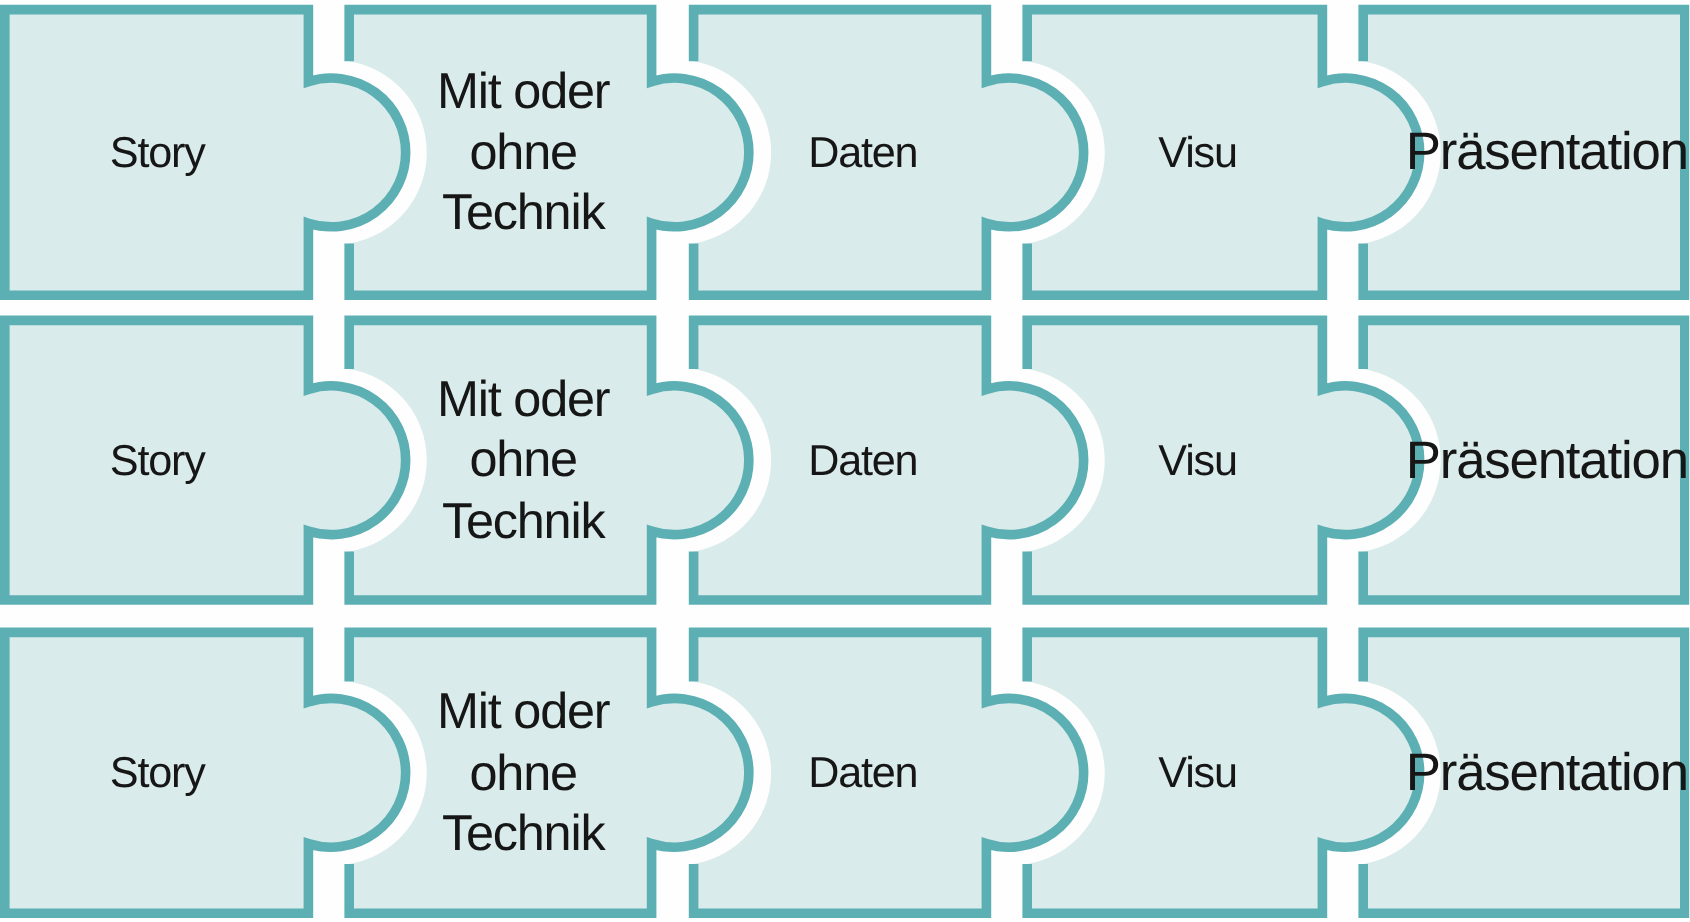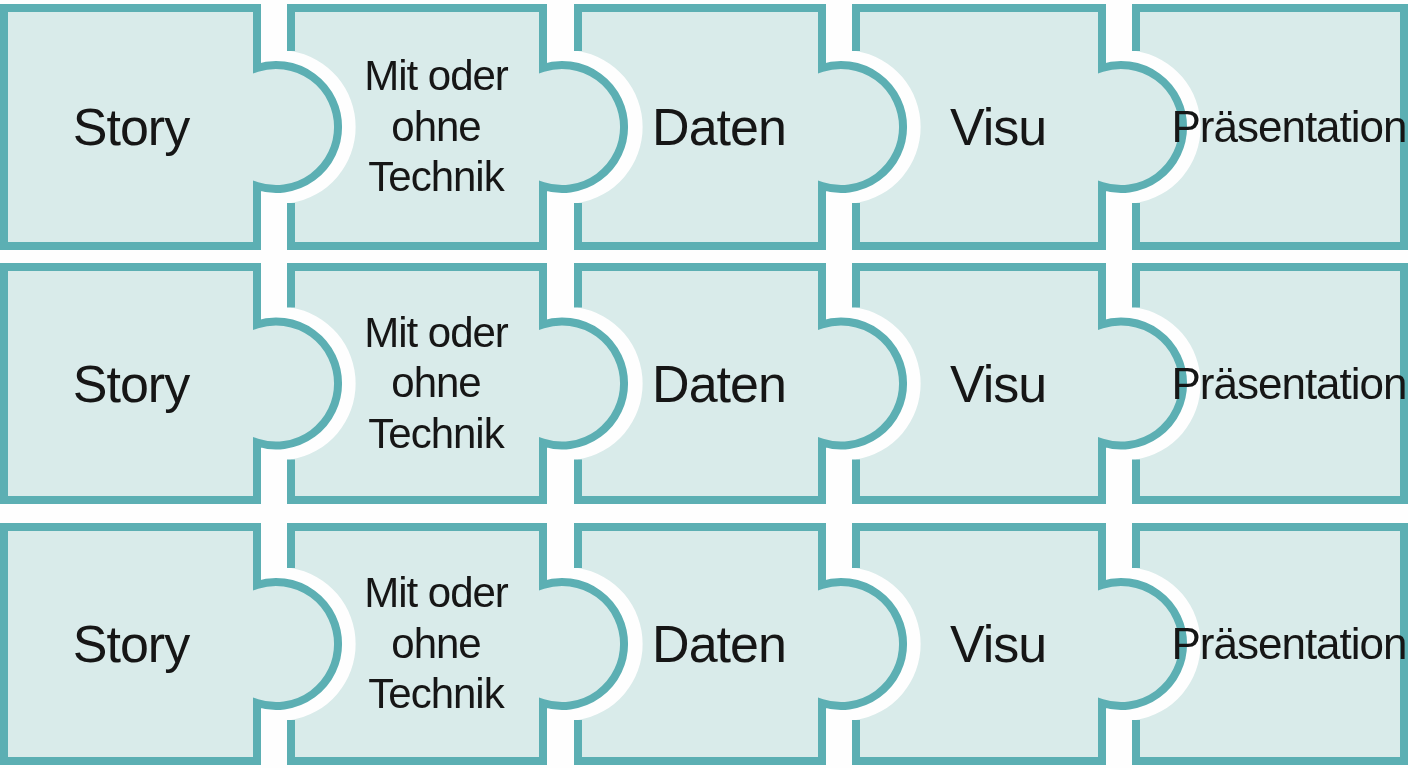--- a/index.html
+++ b/index.html
@@ -25,21 +25,21 @@
   }
   .piece-label {
     position: absolute;
     display: flex;
     align-items: center;
     justify-content: center;
     text-align: center;
     color: #161616;
     pointer-events: none;
   }
-  .fs-big   { font-size: 52px; letter-spacing: -1px; }
+  .fs-big   { font-size: 36px; letter-spacing: -1px; }
   .fs-multi { font-size: 42px; line-height: 1.2; white-space: pre-line; letter-spacing: -1px; }
   .fs-small { font-size: 44px; letter-spacing: -1px; }
 </style>
 </head>
 <body>
 
 <div class="canvas">
   <svg class="puzzle" viewBox="0 0 1408 768">
       <g>
         <path d="M 4 8 L 257 8 L 257 68 A 62 62 0 1 1 257 186 L 257 246 L 4 246 Z" fill="#d9ebea" stroke="none"></path>

